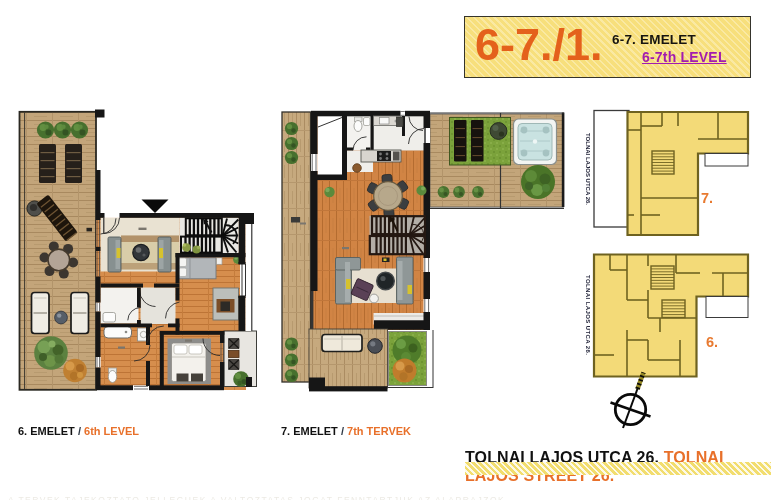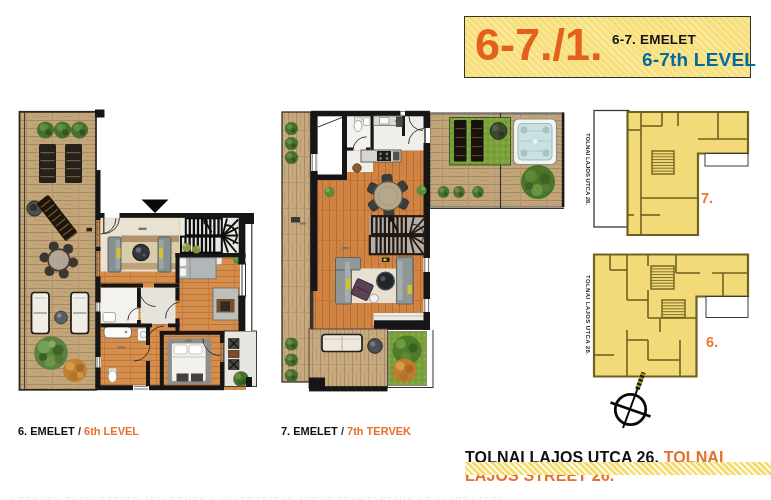--- a/index.html
+++ b/index.html
@@ -7,21 +7,21 @@
 .b{font-weight:bold}
 </style></head>
 <body>
 
 <div class="abs" style="left:464px;top:15.5px;width:285px;height:60.5px;border:1.6px solid #35342c;background:repeating-linear-gradient(45deg,#f7df7c 0px,#f7df7c 3.3px,#fae9a3 3.3px,#fae9a3 4.9px);"></div>
 
 <div class="abs b" style="left:475px;top:19px;font-size:45px;letter-spacing:0px;color:#e4611c;">6-7./1.</div>
 
 <div class="abs b" style="left:612px;top:32px;font-size:13.5px;color:#16140f;letter-spacing:0.2px;">6-7. EMELET</div>
 
-<div class="abs b" style="left:642px;top:49px;font-size:19px;color:#0369a1;letter-spacing:0.2px;">6-7th LEVEL</div>
+<div class="abs b" style="left:642px;top:49px;font-size:14px;color:#a21caf;letter-spacing:0.2px;text-decoration:underline;">6-7th LEVEL</div>
 
 <svg class="abs" style="left:0;top:0" width="771" height="500" viewBox="0 0 771 500">
 <defs>
 <pattern id="woodT" width="26" height="8" patternUnits="userSpaceOnUse">
  <rect width="26" height="8" fill="#c3a57a"></rect>
  <rect width="26" height="1" y="0" fill="#a8895f"></rect>
  <rect width="1" height="8" x="0" fill="#b2946a"></rect>
  <rect width="13" height="1" y="4" x="8" fill="#b79a6f"></rect>
 </pattern>
 <pattern id="woodTv" width="8" height="26" patternUnits="userSpaceOnUse">

